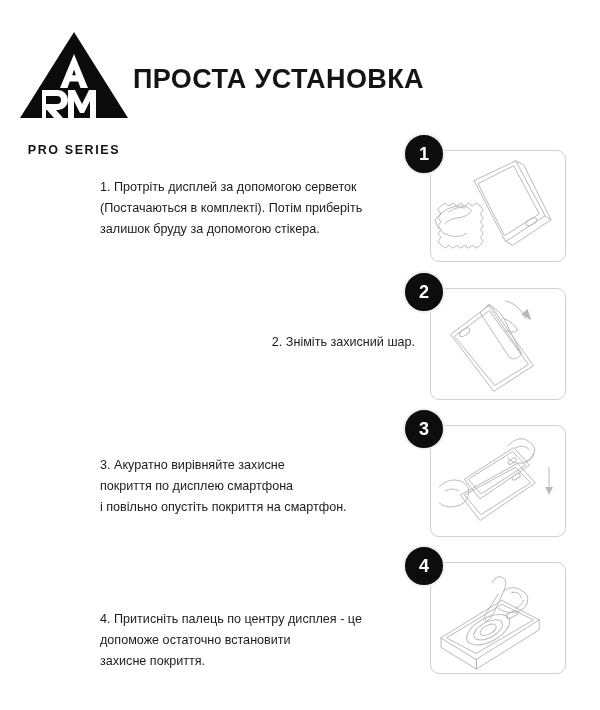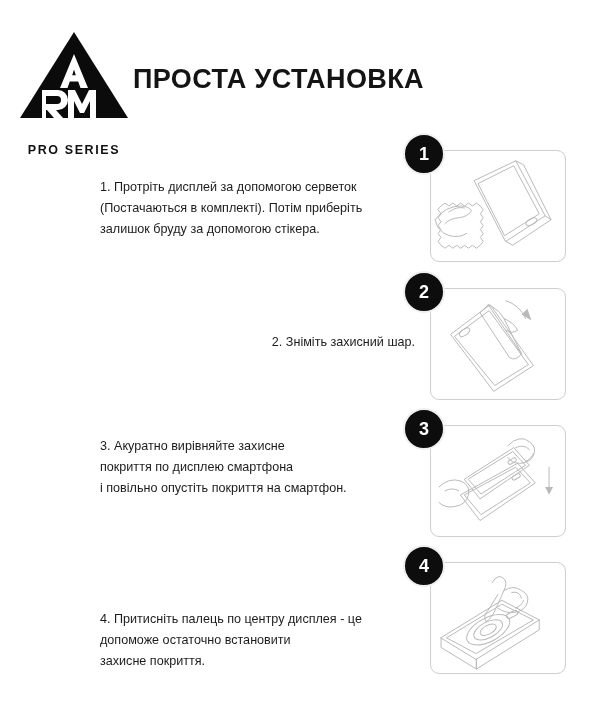--- a/index.html
+++ b/index.html
@@ -55,21 +55,21 @@
     position: absolute;
     left: 100px;
     width: 315px;
     font-size: 12.6px;
     line-height: 21px;
     color: #1c1c1c;
     white-space: pre-line;
   }
   .t1 { top: 177px; }
   .t2 { top: 332px; text-align: right; }
-  .t3 { top: 436px; }
+  .t3 { top: 455px; }
   .t4 { top: 609px; }
 
   
   .panel {
     position: absolute;
     left: 430px;
     width: 136px;
     height: 112px;
     border: 1.1px solid #cfcfcf;
     border-radius: 9px;

